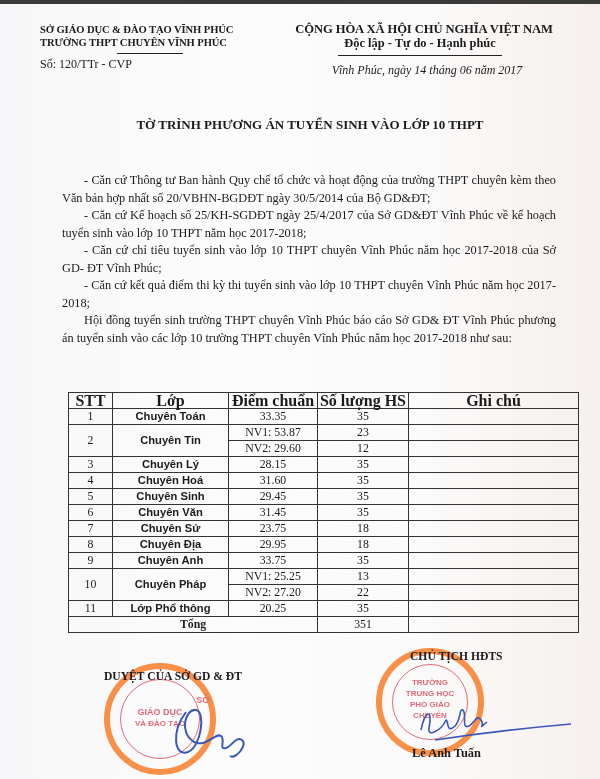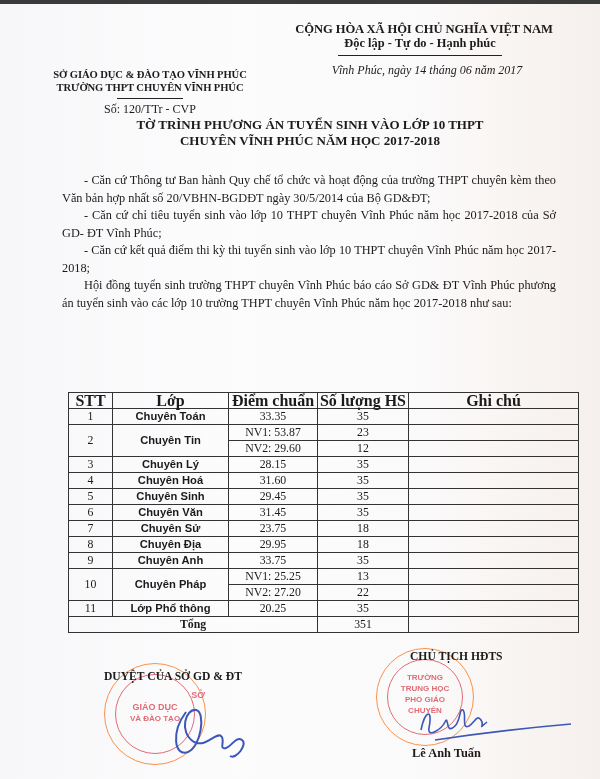--- a/index.html
+++ b/index.html
@@ -4,21 +4,21 @@
 <style>
   html, body { margin:0; padding:0; }
   body {
     width:600px; height:779px; overflow:hidden;
     background: linear-gradient(90deg, #f7f6f8 0%, #fdfcfd 40%, #fbfafa 70%, #f9f5f3 85%, #f5f0ee 100%);
     font-family: "Liberation Serif", "DejaVu Serif", serif;
     color:#1b1b1b;
     position:relative;
   }
   .topbar { position:absolute; left:0; top:0; width:600px; height:4px; background:#3a3a3a; }
-  .hdr-left { position:absolute; left:40px; top:23px; width:220px; text-align:center;margin-top:45px; }
+  .hdr-left { position:absolute; left:40px; top:23px; width:220px; text-align:left; }
   .hdr-left .l1, .hdr-left .l2 { font-weight:bold; font-size:10.6px; letter-spacing:-0.1px; line-height:13px; }
   .hdr-left .rule { width:66px; height:1px; background:#222; margin:4px auto 3px; }
   .hdr-left .no { font-size:12px; margin-top:3px; }
   .hdr-right { position:absolute; left:300px; top:22px; width:260px; text-align:center; }
   .hdr-right .l1 { font-weight:bold; font-size:12.6px; letter-spacing:-0.1px; line-height:14px; position:relative; left:-6px; }
   .hdr-right .l2 { font-weight:bold; font-size:12.4px; line-height:15px; position:relative; left:-10px; }
   .hdr-right .rule { width:164px; height:1px; background:#222; margin:4px auto 7px; position:relative; left:-10px; }
   .hdr-right .date { font-style:italic; font-size:12px; position:relative; left:-3px; }
   .title { position:absolute; left:50px; top:117px; width:520px; text-align:center; font-weight:bold; font-size:13px; line-height:16px; }
   .body-text { position:absolute; left:62px; top:172px; width:494px; font-size:12.3px; line-height:17.5px; text-align:justify; }
@@ -29,21 +29,21 @@
   }
   table.grid td, table.grid th {
     border:1px solid #333; padding:0; text-align:center; height:15px; line-height:15px;
   }
   table.grid th { font-weight:bold; font-size:16px;margin-left:36px; }
   td.cls { font-weight:bold; font-family:"Liberation Sans","DejaVu Sans",sans-serif; font-size:11.2px; }
   td.total { font-weight:bold; }
   .sign-left { position:absolute; left:104px; top:670px; font-weight:bold; font-size:11.6px; }
   .sign-right { position:absolute; left:410px; top:650px; font-weight:bold; font-size:11.6px; }
   .signer { position:absolute; left:412px; top:746px; font-weight:bold; font-size:12.4px; }
-  .stamp { position:absolute; border:1px solid #f97316; border-radius:50%; opacity:0.78; }
+  .stamp { position:absolute; border:6px solid #f97316; border-radius:50%; opacity:0.78; }
   .stamp .inner { position:absolute; border:1px solid #d8434f; border-radius:50%; }
   .stamp .txt { position:absolute; width:100%; text-align:center; color:#d8434f; font-family:"Liberation Sans","DejaVu Sans",sans-serif; font-weight:bold; }
   .stamp-left { left:104px; top:663px; width:100px; height:100px; }
   .stamp-right { left:376px; top:648px; width:96px; height:96px; }
   svg.sig { position:absolute; }
 </style>
 </head>
 <body>
 
 <div class="topbar"></div>
@@ -57,25 +57,25 @@
 
 <div class="hdr-right">
   <div class="l1">CỘNG HÒA XÃ HỘI CHỦ NGHĨA VIỆT NAM</div>
   <div class="l2">Độc lập - Tự do - Hạnh phúc</div>
   <div class="rule"></div>
   <div class="date">Vĩnh Phúc, ngày 14 tháng 06 năm 2017</div>
 </div>
 
 <div class="title">
   <div>TỜ TRÌNH PHƯƠNG ÁN TUYỂN SINH VÀO LỚP 10 THPT</div>
-  <div>CHUYÊN VĨNH PHÚC NĂM HỌC 2017-2018</div>
 </div>
 
 <div class="body-text">
   <p>- Căn cứ Thông tư Ban hành Quy chế tổ chức và hoạt động của trường THPT chuyên kèm theo Văn bản hợp nhất số 20/VBHN-BGDĐT ngày 30/5/2014 của Bộ GD&amp;ĐT;</p>
+  <p>- Căn cứ Kế hoạch số 25/KH-SGDĐT ngày 25/4/2017 của Sở GD&amp;ĐT Vĩnh Phúc về kế hoạch tuyển sinh vào lớp 10 THPT năm học 2017-2018;</p>
   <p>- Căn cứ chỉ tiêu tuyển sinh vào lớp 10 THPT chuyên Vĩnh Phúc năm học 2017-2018 của Sở GD- ĐT Vĩnh Phúc;</p>
   <p>- Căn cứ kết quả điểm thi kỳ thi tuyển sinh vào lớp 10 THPT chuyên Vĩnh Phúc năm học 2017-2018;</p>
   <p>Hội đồng tuyển sinh trường THPT chuyên Vĩnh Phúc báo cáo Sở GD&amp; ĐT Vĩnh Phúc phương án tuyển sinh vào các lớp 10 trường THPT chuyên Vĩnh Phúc năm học 2017-2018 như sau:</p>
 </div>
 
 <table class="grid">
   <colgroup>
     <col style="width:44px">
       <col style="width:116px">
       <col style="width:89px">

